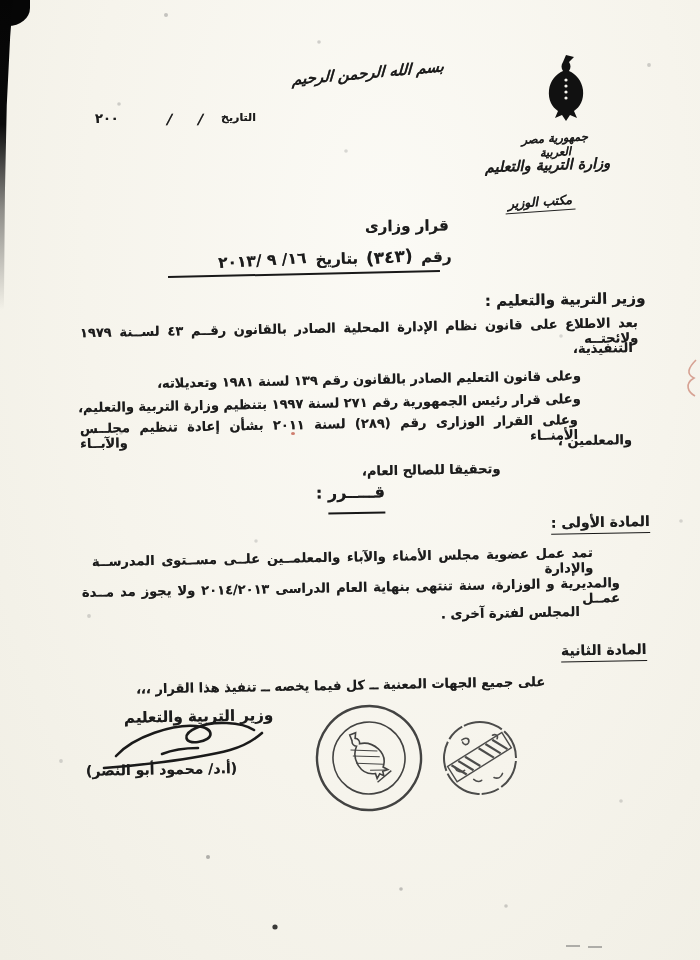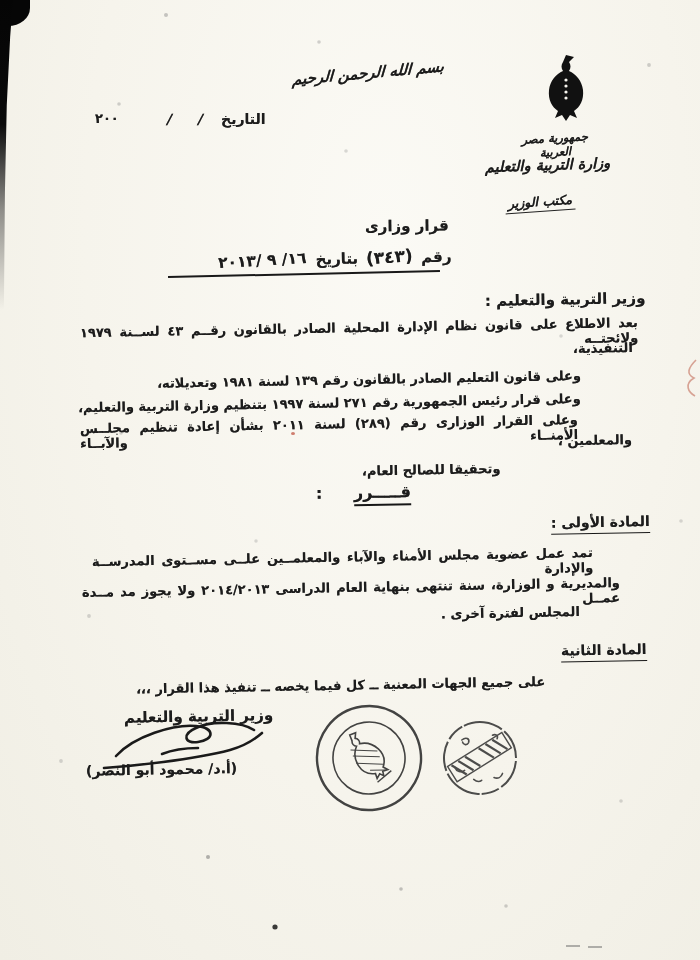--- a/index.html
+++ b/index.html
@@ -61,21 +61,21 @@
   <svg class="abs" style="left:680px;top:358px;" width="20" height="40">
     <path d="M16,2 C8,10 6,16 14,20 C4,26 8,34 15,38" fill="none" stroke="rgba(190,95,75,.55)" stroke-width="1.6"></path>
   </svg>
 
   <div class="abs ink cal" style="left:292px;top:64px;font-size:15px;transform:rotate(-5deg) skewX(-8deg);">بسم الله الرحمن الرحيم</div>
 
   <div class="abs" style="left:95px;top:111px;direction:ltr;display:flex;font-weight:bold;">
     <span class="ink" style="font-size:13px;">٢٠٠</span>
     <span class="ink" style="margin-left:48px;font-size:14px;transform:skewX(-12deg);">/</span>
     <span class="ink" style="margin-left:26px;font-size:14px;transform:skewX(-12deg);">/</span>
-    <span class="ink" style="margin-left:18px;font-size:14px;">التاريخ</span>
+    <span class="ink" style="margin-left:18px;font-size:11px;">التاريخ</span>
   </div>
 
   <svg class="abs" style="left:540px;top:54px;" width="52" height="74" viewBox="0 0 52 74">
     <path fill="#111" d="M26,1 l8,2 -5,5 c2,3 2,6 0,9 7,3 13,10 14,19 1,10 -3,17 -9,21 l3,7 -7,-3 -4,6 -4,-6 -7,3 3,-7 C12,53 8,46 9,36 10,27 16,20 23,17 c-2,-3 -2,-6 0,-9 z"></path>
     <circle cx="26" cy="26" r="1.6" fill="#f7f5ee"></circle>
     <circle cx="26" cy="32" r="1.6" fill="#f7f5ee"></circle>
     <circle cx="26" cy="38" r="1.6" fill="#f7f5ee"></circle>
     <circle cx="26" cy="44" r="1.6" fill="#f7f5ee"></circle>
   </svg>
   <div class="abs ink cal" style="left:505px;top:131px;width:100px;text-align:center;font-size:11.5px;transform:rotate(-3deg);">جمهورية مصر العربية</div>
@@ -96,21 +96,21 @@
 
   <div class="abs ink line just" style="right:62px;top:315px;width:558px;">بعد الاطلاع على قانون نظام الإدارة المحلية الصادر بالقانون رقــم ٤٣ لســنة ١٩٧٩ ولائحتــه</div>
   <div class="abs ink line" style="right:67px;top:340px;">التنفيذية،</div>
   <div class="abs ink line" style="right:119px;top:368px;">وعلى قانون التعليم الصادر بالقانون رقم ١٣٩ لسنة ١٩٨١ وتعديلاته،</div>
   <div class="abs ink line" style="right:119px;top:391px;">وعلى قرار رئيس الجمهورية رقم ٢٧١ لسنة ١٩٩٧ بتنظيم وزارة التربية والتعليم،</div>
   <div class="abs ink line just" style="right:122px;top:412px;width:498px;">وعلى القرار الوزارى رقم (٢٨٩) لسنة ٢٠١١ بشأن إعادة تنظيم مجلــس الأمنــاء والآبــاء</div>
   <div class="abs ink line" style="right:68px;top:432px;">والمعلمين ،</div>
   <div class="abs ink line" style="right:200px;top:461px;">وتحقيقا للصالح العام،</div>
 
   <div class="abs ink b" style="left:316px;top:483px;font-size:16px;direction:rtl;transform:rotate(-1deg);">
-    <span style="border-bottom:2px solid #171717;padding-bottom:2px;margin-left:26px;">قـــــرر</span><span> :</span>
+    <span style="border-bottom:2px solid #171717;padding-bottom:10px;">قـــــرر</span><span> :</span>
   </div>
 
   <div class="abs ink line" style="right:50px;top:513px;font-size:14px;border-bottom:1.6px solid #171717;padding-bottom:3px;">المادة الأولى :</div>
   <div class="abs ink line just" style="right:107px;top:545px;width:501px;">تمد عمل عضوية مجلس الأمناء والآباء والمعلمــين علــى مســتوى المدرســة والإدارة</div>
   <div class="abs ink line just" style="right:80px;top:575px;width:538px;">والمديرية و الوزارة، سنة تنتهى بنهاية العام الدراسى ٢٠١٤/٢٠١٣ ولا يجوز مد مــدة عمــل</div>
   <div class="abs ink line" style="right:120px;top:604px;">المجلس لفترة آخرى .</div>
 
   <div class="abs ink line" style="right:53px;top:641px;font-size:14px;border-bottom:1.6px solid #171717;padding-bottom:3px;">المادة الثانية</div>
   <div class="abs ink line" style="right:155px;top:674px;">على جميع الجهات المعنية ــ كل فيما يخصه ــ تنفيذ هذا القرار ،،،</div>
 

